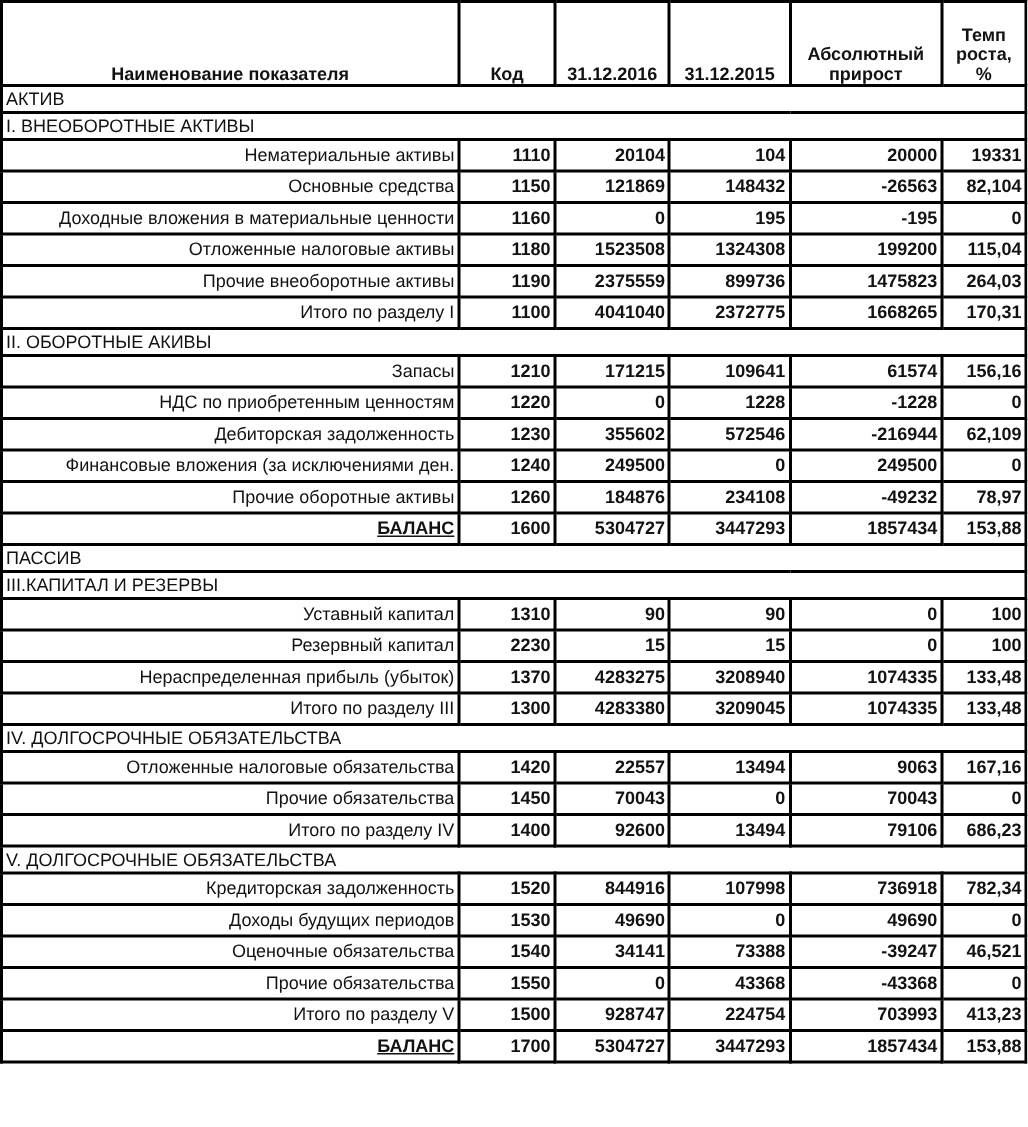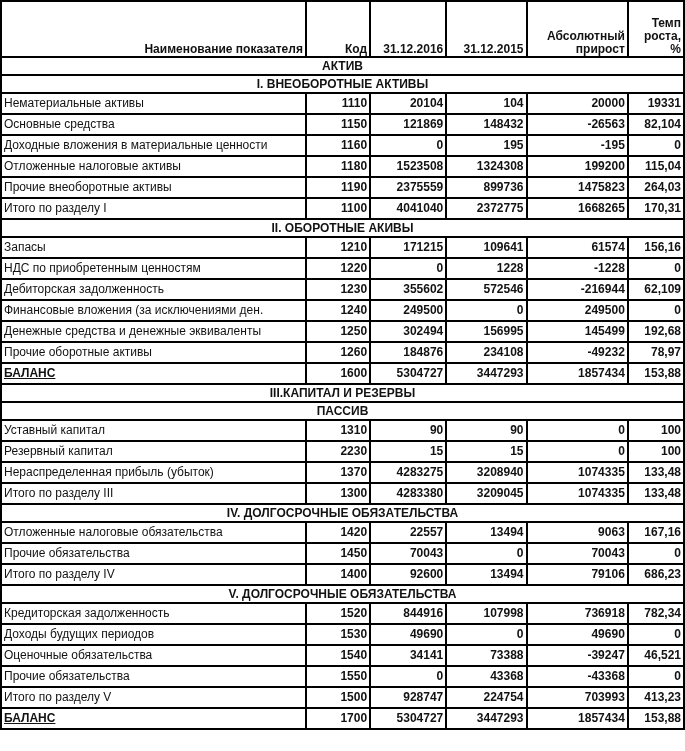--- a/index.html
+++ b/index.html
@@ -20,37 +20,37 @@
     border:2px solid #000;
     font-size:12px;
     line-height:1.08;
     padding:0 2px;
     box-sizing:border-box;
     overflow:hidden;
   }
   thead th{
     height:56px;
     vertical-align:bottom;
-    text-align:right;
+    text-align:center;
     font-weight:bold;
     border-bottom:3px solid #000;
     padding-bottom:2px;
   }
   tr.section-row td{
     height:18px;
-    text-align:center;
-    font-weight:bold;
+    text-align:left;
+    font-weight:normal;
     white-space:nowrap;
   }
   tr.data-row td{
     height:21px;
     white-space:nowrap;
   }
   td.name{
-    text-align:left;
+    text-align:right;
     overflow:hidden;
   }
   td.num{
     text-align:right;
     font-weight:bold;
     padding-right:3px;
   }
   td.rate{ padding-right:2px;margin-top:38px; }
   tr.bold-row td.name{ font-weight:bold;text-decoration:underline; }
 </style>
@@ -161,48 +161,40 @@
         </tr>
         <tr class="data-row">
           <td class="name">Финансовые вложения (за исключениями ден.</td>
           <td class="num">1240</td>
           <td class="num">249500</td>
           <td class="num">0</td>
           <td class="num">249500</td>
           <td class="num rate">0</td>
         </tr>
         <tr class="data-row">
-          <td class="name">Денежные средства и денежные эквиваленты</td>
-          <td class="num">1250</td>
-          <td class="num">302494</td>
-          <td class="num">156995</td>
-          <td class="num">145499</td>
-          <td class="num rate">192,68</td>
-        </tr>
-        <tr class="data-row">
           <td class="name">Прочие оборотные активы</td>
           <td class="num">1260</td>
           <td class="num">184876</td>
           <td class="num">234108</td>
           <td class="num">-49232</td>
           <td class="num rate">78,97</td>
         </tr>
         <tr class="data-row bold-row">
           <td class="name">БАЛАНС</td>
           <td class="num">1600</td>
           <td class="num">5304727</td>
           <td class="num">3447293</td>
           <td class="num">1857434</td>
           <td class="num rate">153,88</td>
         </tr>
         <tr class="section-row">
+          <td colspan="6">ПАССИВ</td>
+        </tr>
+        <tr class="section-row">
           <td colspan="6">III.КАПИТАЛ И РЕЗЕРВЫ</td>
-        </tr>
-        <tr class="section-row">
-          <td colspan="6">ПАССИВ</td>
         </tr>
         <tr class="data-row">
           <td class="name">Уставный капитал</td>
           <td class="num">1310</td>
           <td class="num">90</td>
           <td class="num">90</td>
           <td class="num">0</td>
           <td class="num rate">100</td>
         </tr>
         <tr class="data-row">

